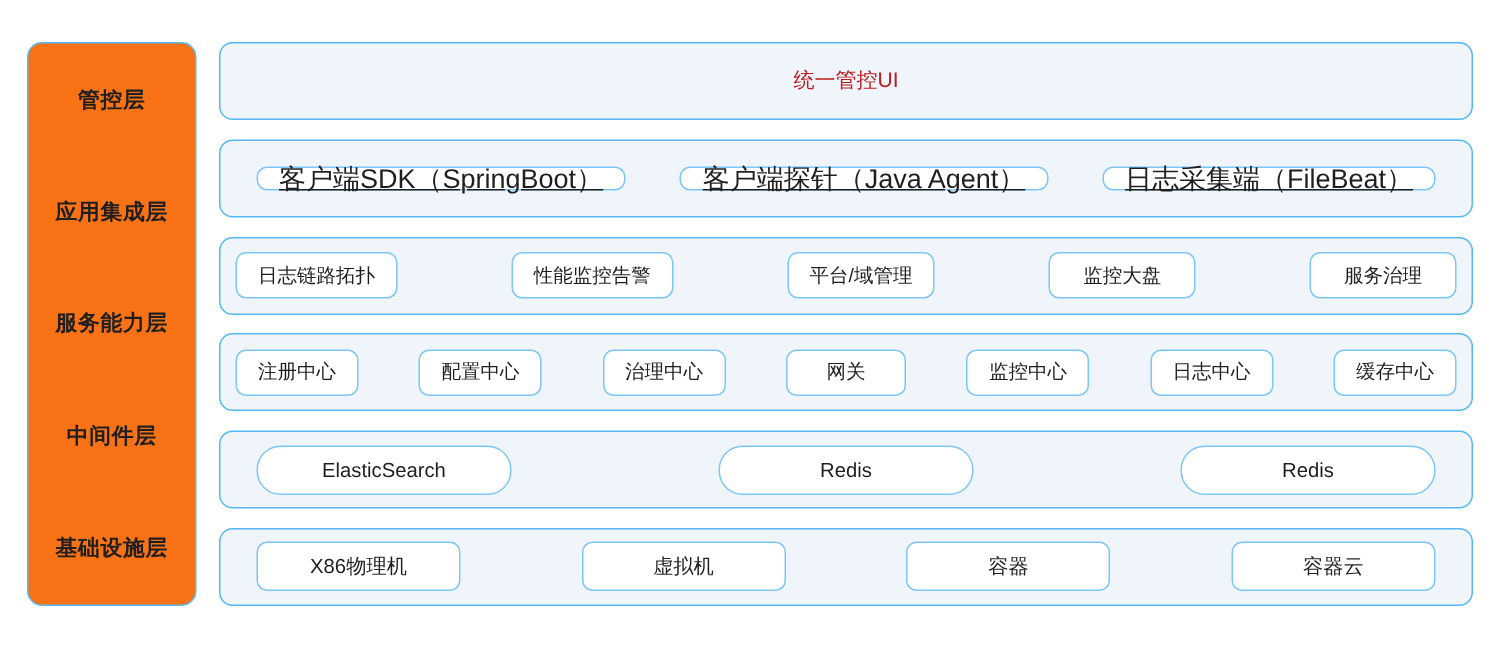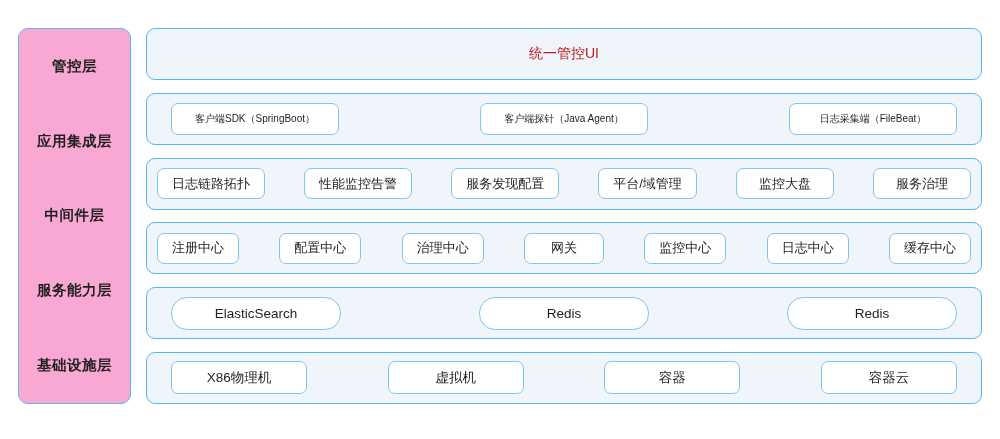--- a/index.html
+++ b/index.html
@@ -22,21 +22,21 @@
     background: #ffffff;
   }
 
   
   .sidebar {
     position: absolute;
     left: 18px;
     top: 28px;
     width: 113px;
     height: 376px;
-    background: #f9a8d4;
+    background: #f97316;
     border: 1.5px solid #56b7f5;
     border-radius: 10px;
     box-sizing: border-box;
     display: flex;
     flex-direction: column;
   }
   .layer-name {
     flex: 1 1 0;
     display: flex;
     align-items: center;
@@ -98,36 +98,36 @@
     height: 31px;
     display: flex;
     align-items: center;
     justify-content: center;
     font-size: 13px;
     color: #1f1f1f;
     white-space: nowrap;
     padding: 0 14px;
   }
   
-  .chip.app      { height: 32px; min-width: 168px; font-size: 10px; }
+  .chip.app      { height: 16px; min-width: 168px; font-size: 18px; text-decoration: underline; }
   .chip.service  { height: 31px; min-width: 98px; }
   .chip.middle   { height: 31px; min-width: 80px; }
   .chip.data     { height: 33px; min-width: 170px; font-size: 13.5px; border-radius: 16px; }
   .chip.infra    { height: 33px; min-width: 136px; font-size: 13.5px; }
 </style>
 </head>
 <body>
 
 <div id="diagram">
 
   <div class="sidebar">
     <div class="layer-name">管控层</div>
     <div class="layer-name">应用集成层</div>
+    <div class="layer-name">服务能力层</div>
     <div class="layer-name">中间件层</div>
-    <div class="layer-name">服务能力层</div>
     <div class="layer-name">基础设施层</div>
   </div>
 
   <div class="rows">
 
     <div class="row centered">
       <div class="row-title">统一管控UI</div>
     </div>
 
     <div class="row">
@@ -135,21 +135,20 @@
         <div class="chip app">客户端SDK（SpringBoot）</div>
         <div class="chip app">客户端探针（Java Agent）</div>
         <div class="chip app">日志采集端（FileBeat）</div>
       </div>
     </div>
 
     <div class="row">
       <div class="row-items spread">
         <div class="chip service">日志链路拓扑</div>
         <div class="chip service">性能监控告警</div>
-        <div class="chip service">服务发现配置</div>
         <div class="chip service">平台/域管理</div>
         <div class="chip service">监控大盘</div>
         <div class="chip service">服务治理</div>
       </div>
     </div>
 
     <div class="row">
       <div class="row-items spread">
         <div class="chip middle">注册中心</div>
         <div class="chip middle">配置中心</div>

